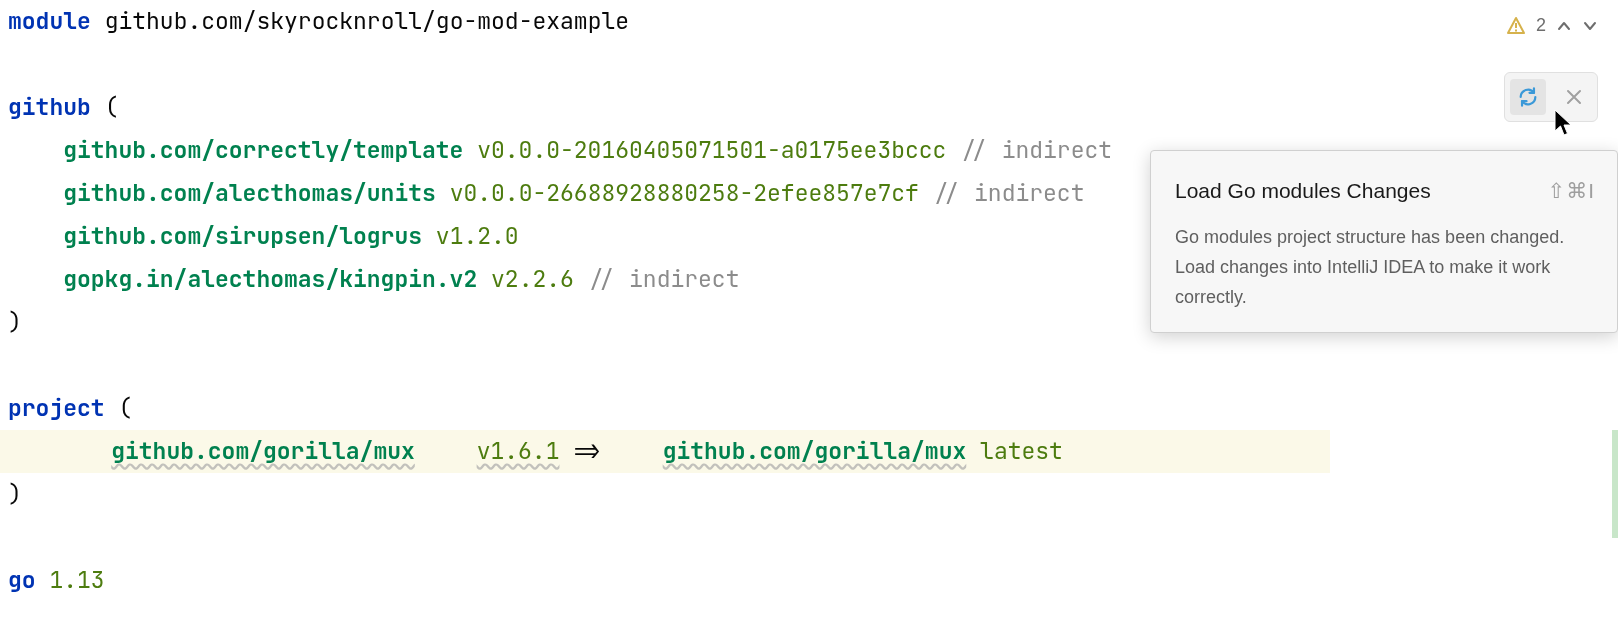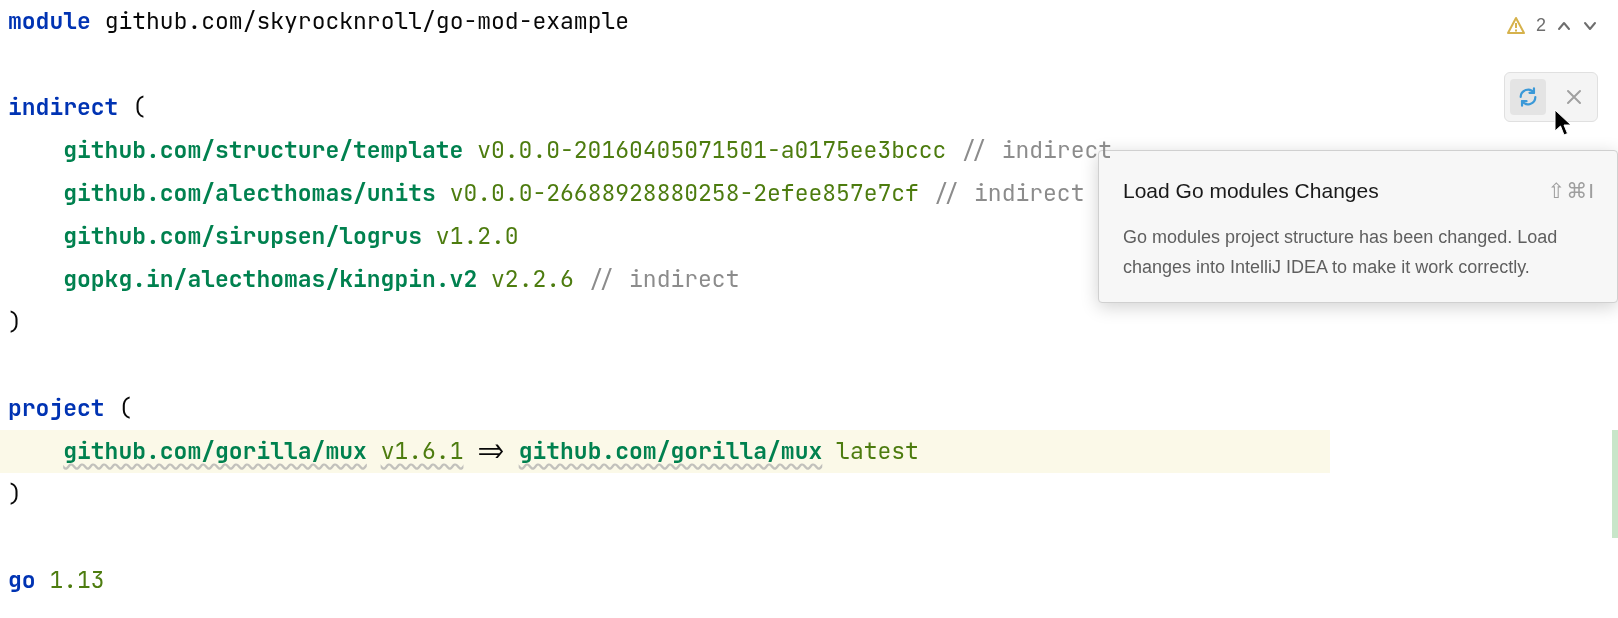--- a/index.html
+++ b/index.html
@@ -20,20 +20,21 @@
   }
   .kw{color:#0033b3;font-weight:600;}
   .str{color:#00814f;font-weight:600;}
   .ver{color:#4d7c0f;}
   .cmt{color:#8c8c8c;}
   .plain{color:#080808;}
   .underl{
     text-decoration: underline wavy rgba(170,170,170,0.7);
     text-decoration-skip-ink:none;
     text-underline-offset:4px;
+    margin-left:48px;
   }
   .hl-line{
     position:absolute;
     left:0;
     width:1330px;
     height:43px;
     background:#fbf9e8;
     z-index:-1;
   }
   
@@ -77,21 +78,21 @@
     display:flex;align-items:center;justify-content:center;
     border-radius:4px;
   }
   .fbar .refresh{background:#e4e4e4;}
   .fbar .close svg path{stroke:#a0a0a0;}
   
   .tooltip{
     position:absolute;
     top:150px;
     right:0;
-    width:520px;
+    width:468px;
     background:#f7f7f7;
     border:1px solid #d0d0d0;
     border-radius:4px;
     box-shadow:0 4px 18px rgba(0,0,0,0.18);
     padding:18px 22px 20px 24px;
     font-family:-apple-system,BlinkMacSystemFont,"Segoe UI",sans-serif;
     color:#3c3c3c;
     box-sizing:border-box;
   }
   .tooltip .ttl{
@@ -169,22 +170,22 @@
 <div class="tooltip">
   <div class="ttl">
     <span>Load Go modules Changes</span>
     <span class="sc">⇧⌘I</span>
   </div>
   <div class="body">Go modules project structure has been changed. Load changes into IntelliJ IDEA to make it work correctly.</div>
 </div>
 
 <pre class="code"><span class="kw">module</span> <span class="plain">github.com/skyrocknroll/go-mod-example</span>
 
-<span class="kw">indirect</span> <span class="plain">(</span>
-    <span class="str">github.com/structure/template</span> <span class="ver">v0.0.0-20160405071501-a0175ee3bccc</span> <span class="cmt">// indirect</span>
+<span class="kw">github</span> <span class="plain">(</span>
+    <span class="str">github.com/correctly/template</span> <span class="ver">v0.0.0-20160405071501-a0175ee3bccc</span> <span class="cmt">// indirect</span>
     <span class="str">github.com/alecthomas/units</span> <span class="ver">v0.0.0-26688928880258-2efee857e7cf</span> <span class="cmt">// indirect</span>
     <span class="str">github.com/sirupsen/logrus</span> <span class="ver">v1.2.0</span>
     <span class="str">gopkg.in/alecthomas/kingpin.v2</span> <span class="ver">v2.2.6</span> <span class="cmt">// indirect</span>
 <span class="plain">)</span>
 
 <span class="kw">project</span> <span class="plain">(</span>
     <span class="str underl">github.com/gorilla/mux</span> <span class="ver underl">v1.6.1</span> <span class="plain">=&gt;</span> <span class="str underl">github.com/gorilla/mux</span> <span class="ver">latest</span>
 <span class="plain">)</span>
 
 <span class="kw">go</span> <span class="ver">1.13</span>

